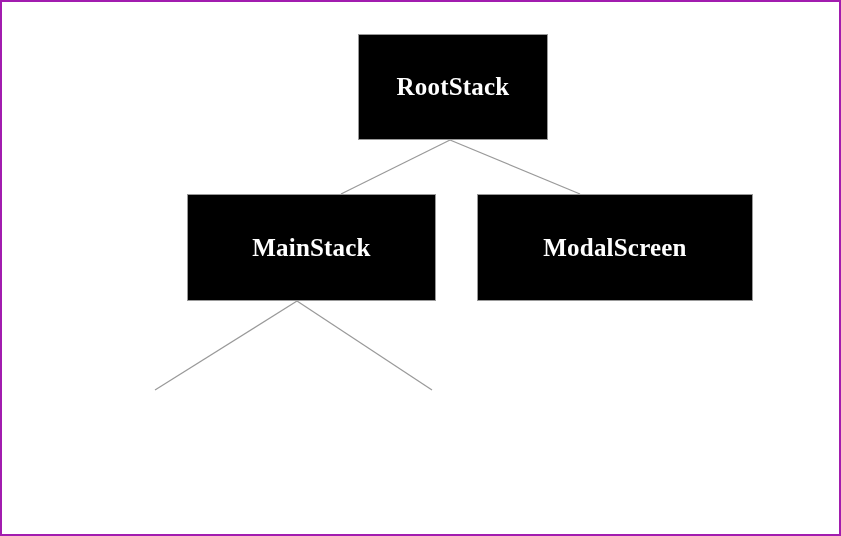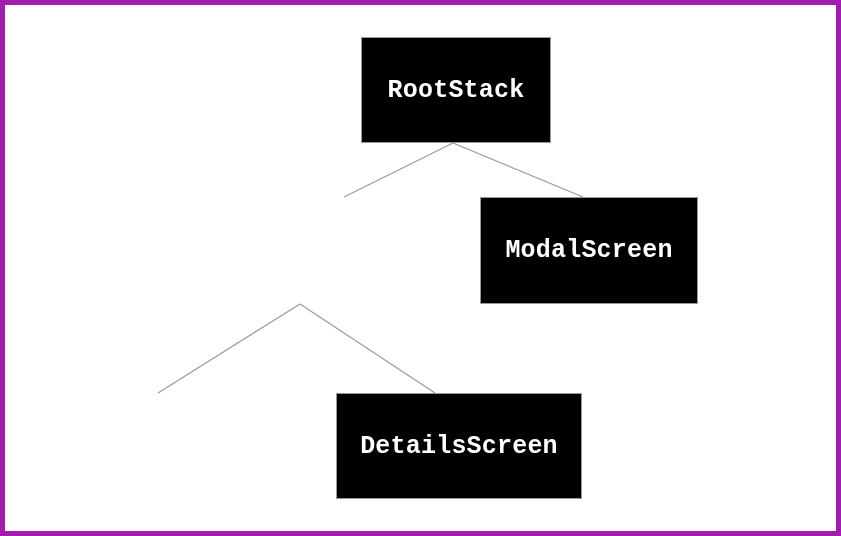--- a/index.html
+++ b/index.html
@@ -5,24 +5,24 @@
     html, body {
       margin: 0;
       padding: 0;
       background: #ffffff;
     }
     .canvas {
       position: relative;
       width: 841px;
       height: 536px;
       background: #ffffff;
-      border: 5px solid #a21caf;
+      border: 2px solid #a21caf;
       box-sizing: border-box;
       overflow: hidden;
-      font-family: Liberation Mono, monospace;
+      font-family: Liberation Serif, serif;
     }
     .edges {
       position: absolute;
       left: 0;
       top: 0;
       width: 841px;
       height: 536px;
     }
     .edge {
       stroke: #999999;
@@ -38,43 +38,43 @@
       display: flex;
       align-items: center;
       justify-content: center;
       font-size: 25px;
       font-weight: 700;
       letter-spacing: 0.2px;
       text-align: center;
     }
     .n-root    { left: 356px; top: 32px;  width: 190px; height: 106px; }
     .n-main    { left: 185px; top: 192px; width: 249px; height: 107px; }
-    .n-modal   { left: 475px; top: 192px; width: 218px; height: 107px; }
+    .n-modal   { left: 475px; top: 192px; width: 276px; height: 107px; }
     .n-home    { left: 39px;  top: 388px; width: 248px; height: 106px; }
     .n-details { left: 331px; top: 388px; width: 246px; height: 106px; }
   </style>
 </head>
 <body>
 
 <div class="canvas">
 
   <svg class="edges" viewBox="0 0 841 536" xmlns="http://www.w3.org/2000/svg">
     <line class="edge" x1="448" y1="138" x2="339" y2="192"></line>
     <line class="edge" x1="448" y1="138" x2="578" y2="192"></line>
     <line class="edge" x1="295" y1="299" x2="153" y2="388"></line>
     <line class="edge" x1="295" y1="299" x2="430" y2="388"></line>
   </svg>
 
   <div class="node n-root">
     <span>RootStack</span>
   </div>
 
+  <div class="node n-main">
+    <span>MainStack</span>
+  </div>
 
   <div class="node n-modal">
     <span>ModalScreen</span>
   </div>
 
 
-  <div class="node n-details">
-    <span>DetailsScreen</span>
-  </div>
 
 </div>
 
 </body></html>

